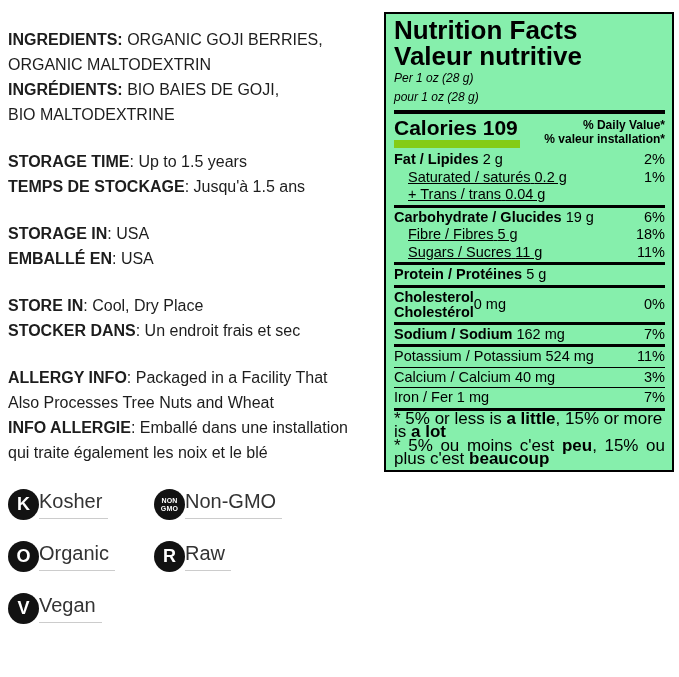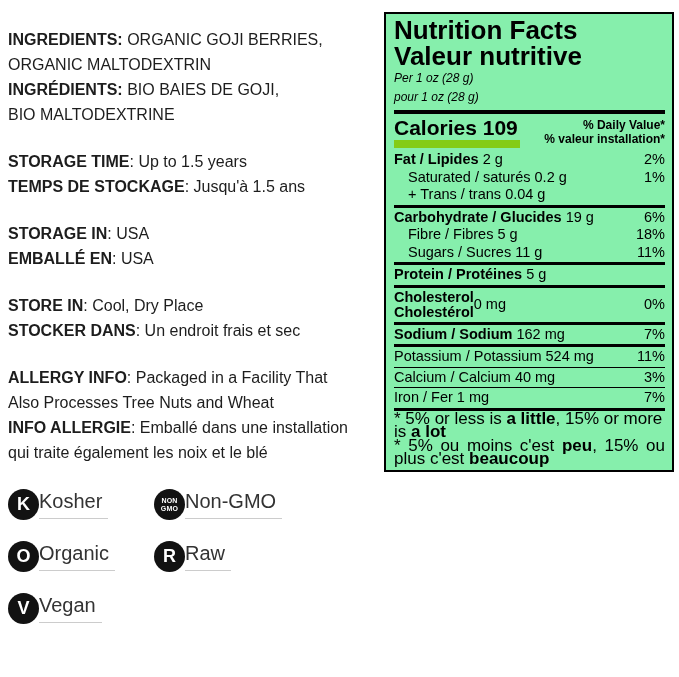--- a/index.html
+++ b/index.html
@@ -31,21 +31,21 @@
   .sep-bar{height:4px;background:#000;margin:3px 0 2px;}
   .sep-thick{height:3px;background:#000;margin:1px 0;}
   .sep-thin{height:1px;background:#000;margin:1px 0;}
 
   .cal-row{display:flex;justify-content:space-between;align-items:flex-start;margin:0 0 3px;}
   .cal-left{font-size:21px;font-weight:bold;line-height:23px;
             border-bottom:8px solid #84cc16;padding:0 2px 1px 0;}
   .cal-right{text-align:right;font-size:12px;font-weight:bold;line-height:14px;padding-top:2px;}
 
   .nrow{display:flex;justify-content:space-between;font-size:14.5px;line-height:15.5px;padding:1px 0;}
-  .nname.indent{padding-left:14px;}
+  .nname.indent{padding-left:14px;text-decoration:underline;}
   .chol{align-items:center;}
   .chol-names{line-height:15px;}
   .chol-amt{margin-left:0;}
   .chol .ndv{margin-left:auto;}
 
   .fn{font-size:17px;line-height:13px;margin-top:1px;}
   .fn.jfy{text-align:justify;}
 </style>
 </head>
 <body>

